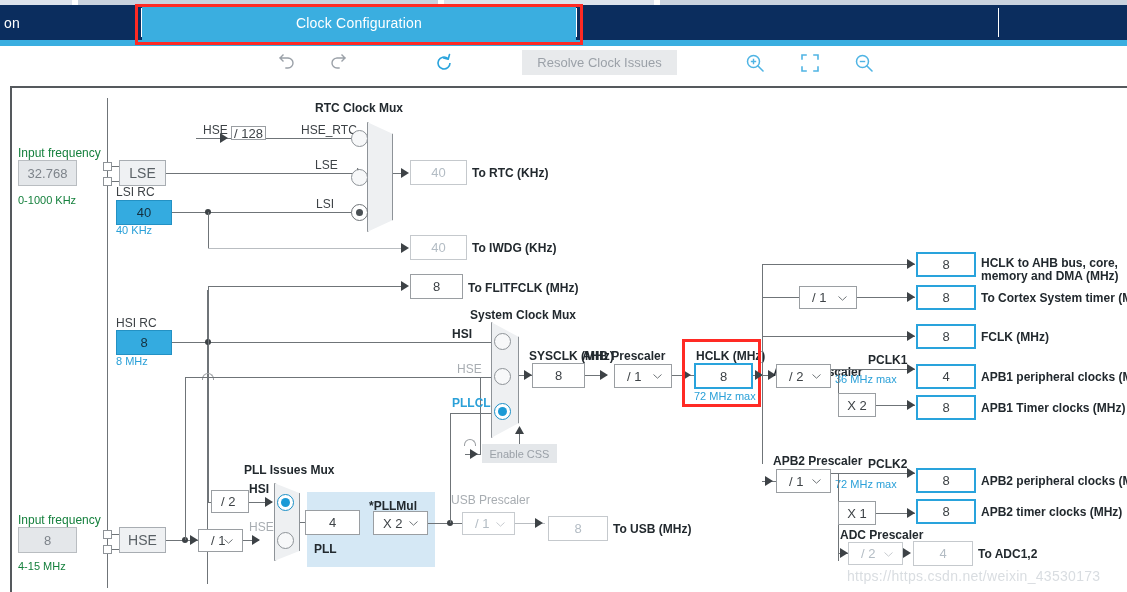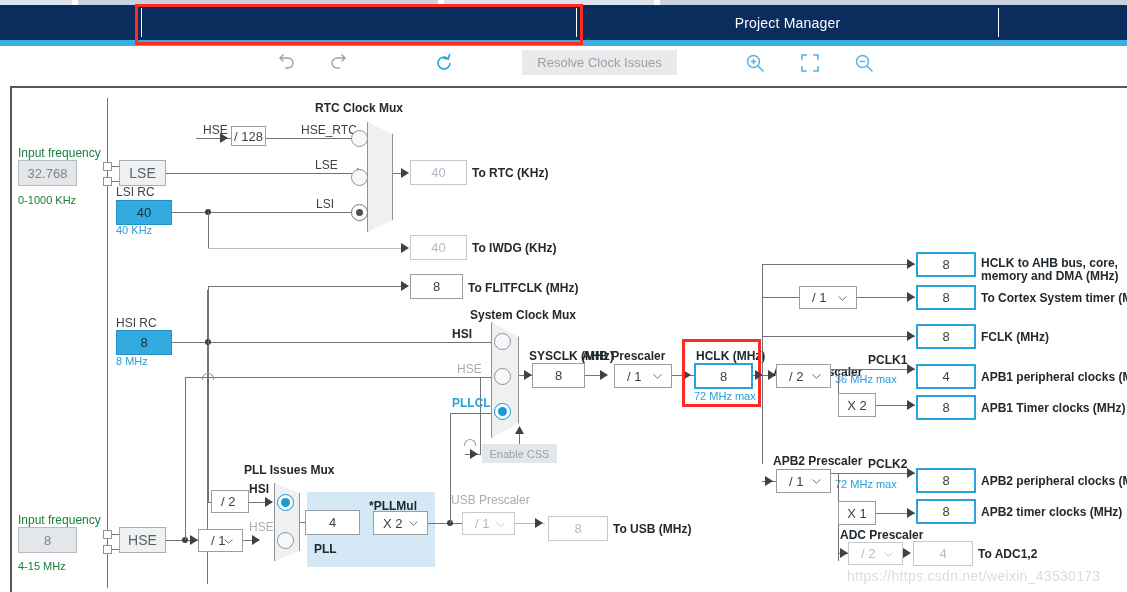--- a/index.html
+++ b/index.html
@@ -197,25 +197,28 @@
 <body>
 
 <div id="top-strip">
   <div class="tbit" style="left:0;width:72px;"></div>
   <div class="tbit b2" style="left:78px;width:360px;"></div>
   <div class="tbit" style="left:444px;width:210px;"></div>
   <div class="tbit b2" style="left:660px;width:467px;"></div>
 </div>
 
 <div id="tabbar">
+  <div class="tab dark" style="left:0;width:140px;justify-content:flex-start;padding-left:4px;">
+    <span>on</span>
+  </div>
   <div class="tab-sep" style="left:141px;"></div>
+  <div class="tab active" style="left:142px;width:434px;">
+    <span>Clock Configuration</span>
+  </div>
   <div class="tab-sep" style="left:576px;"></div>
-  <div class="tab dark" style="left:577px;width:421px;">
-    <span>Project Manager</span>
-  </div>
   <div class="tab-sep" style="left:998px;"></div>
   <div class="tab dark" style="left:999px;width:128px;">
     <span></span>
   </div>
 </div>
 <div id="tabs-underline"></div>
 <div id="tab-annot"></div>
 
 <div id="toolbar"></div>
 
@@ -293,21 +296,21 @@
   <div class="dot" style="left:203px;top:207px;"></div>
   <div class="arrow" style="left:355px;top:205px;"></div>
   <div class="wire v" style="left:206px;top:210px;height:36px;"></div>
   <div class="wire h grey" style="left:206px;top:246px;width:197px;"></div>
   <div class="arrow" style="left:399px;top:241px;"></div>
 
   <div class="lbl bold" style="left:313px;top:99px;">RTC Clock Mux</div>
   <div class="lbl" style="left:201px;top:121px;">HSE</div>
   <div class="wire h" style="left:194px;top:136px;width:36px;"></div>
   <div class="arrow" style="left:218px;top:131px;"></div>
-  <div class="box plain" style="left:229px;top:124px;width:35px;height:20px;">
+  <div class="box plain" style="left:229px;top:124px;width:35px;height:14px;">
     <span>/ 128</span>
   </div>
   <div class="wire h" style="left:264px;top:136px;width:93px;"></div>
   <div class="arrow" style="left:355px;top:131px;"></div>
 
   <div class="lbl" style="left:289px;top:121px;margin-left:10px;">HSE_RTC</div>
   <div class="lbl" style="left:313px;top:156px;">LSE</div>
   <div class="lbl" style="left:314px;top:195px;">LSI</div>
 
   <div class="mux m-rtc" style="left:365px;top:120px;width:26px;height:110px;"></div>

